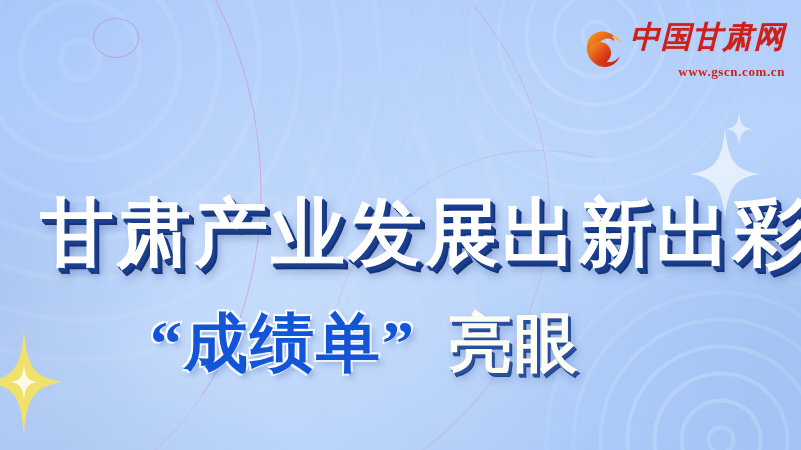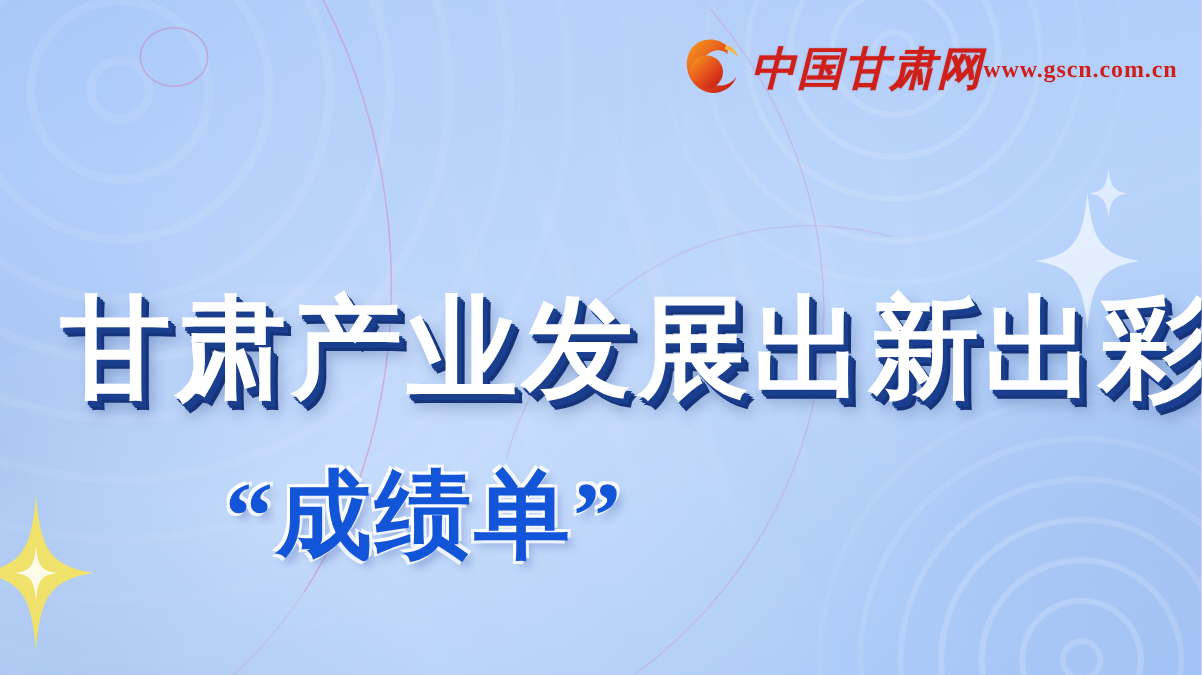--- a/index.html
+++ b/index.html
@@ -155,34 +155,34 @@
   .sparkle-white-2 { left:726px; top:112px; }
   .sparkle-yellow  { left:-14px;  top:330px; }
 
   
   .brand-bar {
     position:absolute; right:16px; top:22px;
     display:flex; align-items:center; gap:18px;
   }
   .brand-group { display:flex; align-items:center; gap:7px; }
 
-  .gscn-text-wrap { display:flex; flex-direction:row; align-items:center; }
+  .gscn-text-wrap { display:flex; flex-direction:column; align-items:flex-end; }
   .gscn-name {
     font-family:"Liberation Serif", serif;
     font-weight:bold; font-style:italic;
     font-size:30px; letter-spacing:1px;
     color:#cf1f18;
     line-height:1;
     text-shadow:0 0 1px rgba(180,20,15,.55);
   }
   .gscn-url {
     font-family:"Liberation Serif", serif;
-    font-size:16px; font-weight:bold;
+    font-size:13px; font-weight:bold;
     color:#cf1f18; letter-spacing:0.6px;
-    margin-top:1px;
+    margin-top:12px;
   }
 
   .xbj-wrap { display:flex; flex-direction:column; align-items:center; gap:1px; }
   .xbj-text {
     font-family:"Liberation Serif", serif;
     font-weight:bold; font-style:italic;
     font-size:12.5px; color:#d4261c; letter-spacing:1px;
     line-height:1;
   }
   .xwkhd {
@@ -325,15 +325,16 @@
     </div>
 
 
   </div>
 
 
   <div class="headline">甘肃产业发展出新出彩</div>
 
   <div class="subtitle">
     <span class="sub-blue">“成绩单”</span>
+    <span class="sub-white">亮眼</span>
   </div>
 
 </div>
 
 </body></html>

